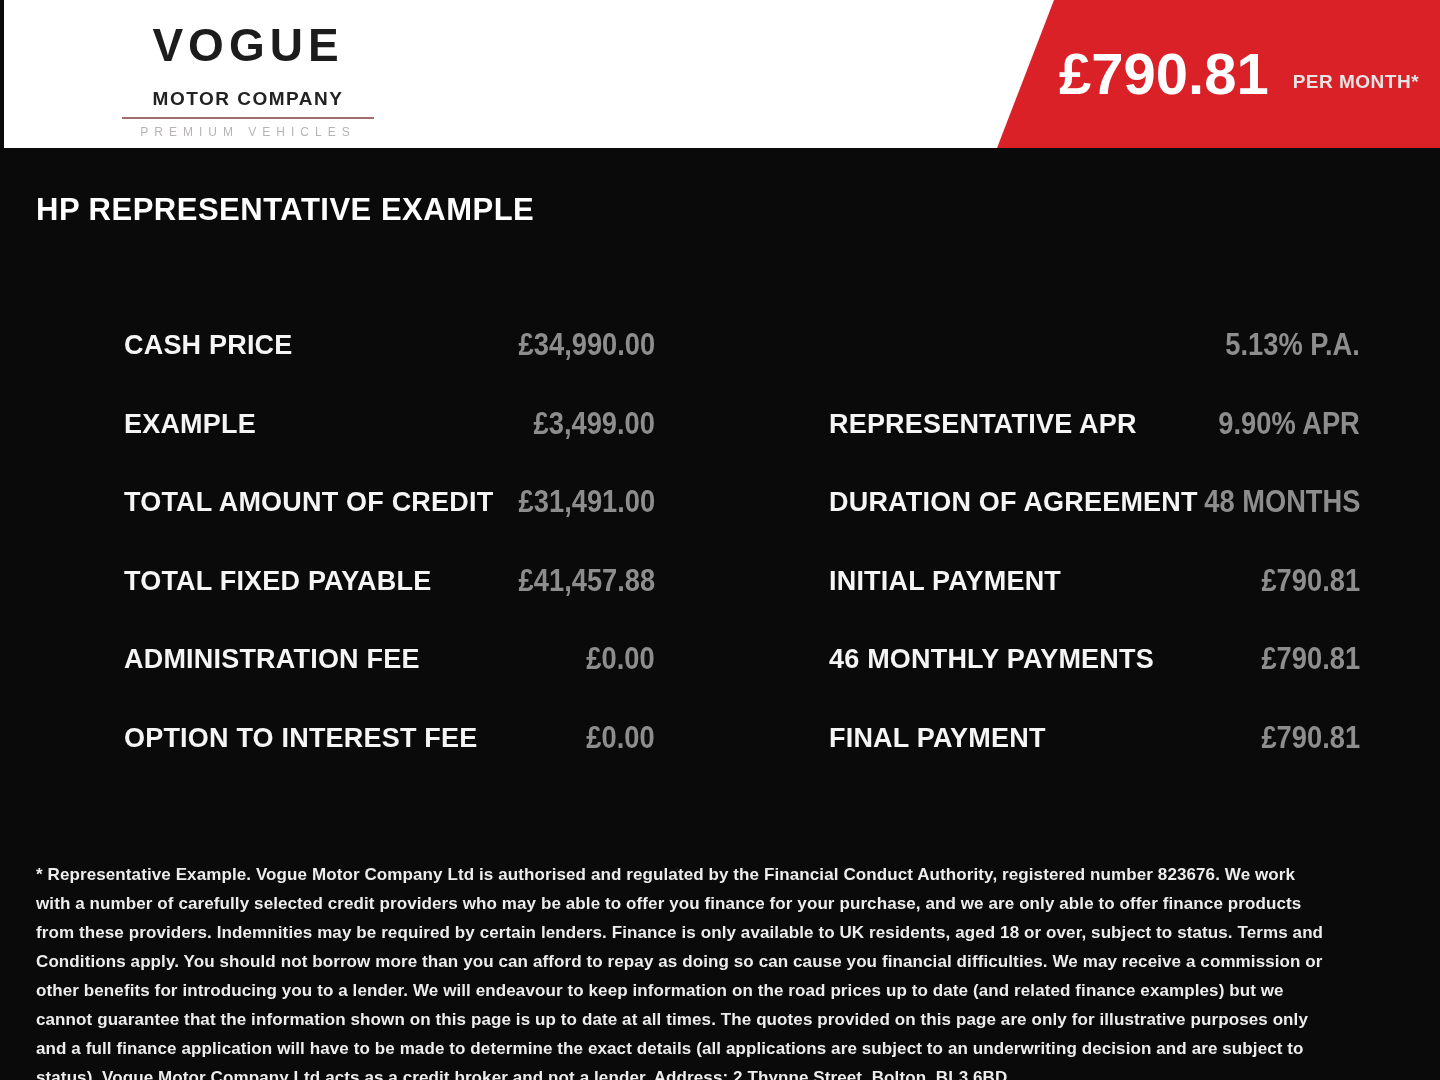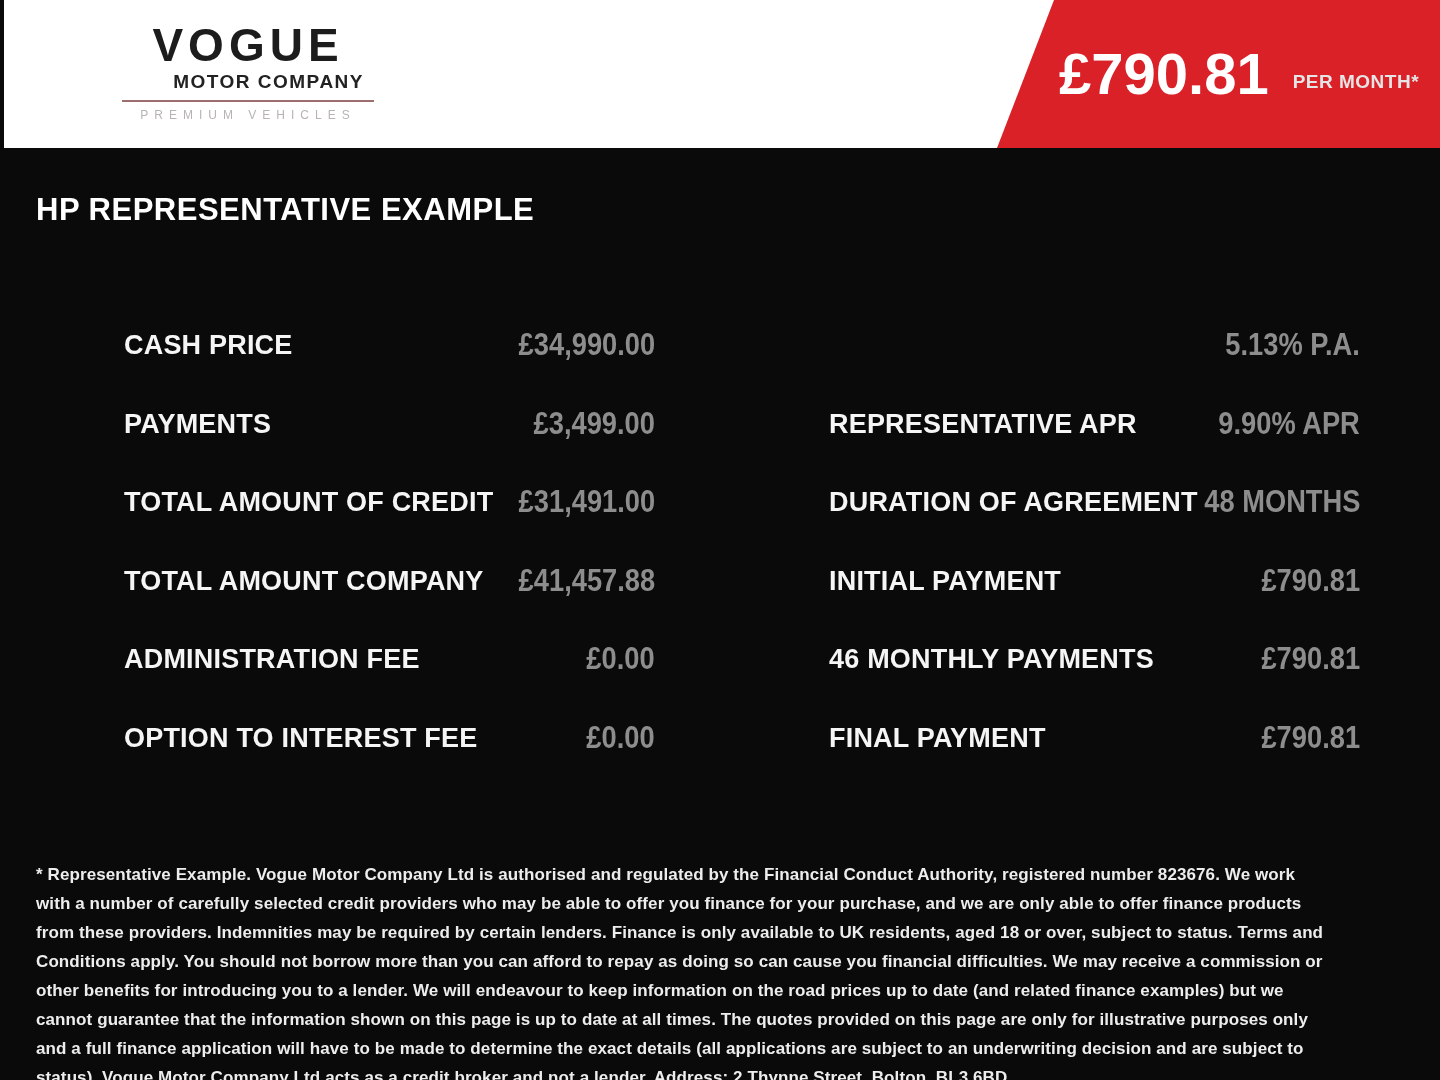--- a/index.html
+++ b/index.html
@@ -20,21 +20,21 @@
   .logo {
     position:absolute; left:128px; top:22px; width:232px;
     text-align:center;
   }
   .logo-name {
     font-size:46px; font-weight:800; letter-spacing:5px;
     color:#1c1c1c; line-height:1.0;
   }
   .logo-sub {
     font-size:19px; font-weight:700; letter-spacing:1.5px;
-    color:#222222; margin-top:3px; white-space:nowrap;text-align:right;
+    color:#222222; margin-top:20px; white-space:nowrap;
   }
   .logo-divider {
     height:2px; background:#9c6e6e; margin:7px -10px 6px -10px;
   }
   .logo-tag {
     font-size:12px; font-weight:400; letter-spacing:6px;
     color:#b7b3b3; white-space:nowrap;
   }
 
   
@@ -114,35 +114,35 @@
 
   <div class="fin-table">
 
     <div class="fin-row">
       <span class="fin-label l-label">CASH PRICE</span>
       <span class="fin-value l-value">£34,990.00</span>
       <span class="fin-value r-value">5.13% P.A.</span>
     </div>
 
     <div class="fin-row">
-      <span class="fin-label l-label">PAYMENTS</span>
+      <span class="fin-label l-label">EXAMPLE</span>
       <span class="fin-value l-value">£3,499.00</span>
       <span class="fin-label r-label">REPRESENTATIVE APR</span>
       <span class="fin-value r-value">9.90% APR</span>
     </div>
 
     <div class="fin-row">
       <span class="fin-label l-label">TOTAL AMOUNT OF CREDIT</span>
       <span class="fin-value l-value">£31,491.00</span>
       <span class="fin-label r-label">DURATION OF AGREEMENT</span>
       <span class="fin-value r-value">48 MONTHS</span>
     </div>
 
     <div class="fin-row">
-      <span class="fin-label l-label">TOTAL AMOUNT COMPANY</span>
+      <span class="fin-label l-label">TOTAL FIXED PAYABLE</span>
       <span class="fin-value l-value">£41,457.88</span>
       <span class="fin-label r-label">INITIAL PAYMENT</span>
       <span class="fin-value r-value">£790.81</span>
     </div>
 
     <div class="fin-row">
       <span class="fin-label l-label">ADMINISTRATION FEE</span>
       <span class="fin-value l-value">£0.00</span>
       <span class="fin-label r-label">46 MONTHLY PAYMENTS</span>
       <span class="fin-value r-value">£790.81</span>

